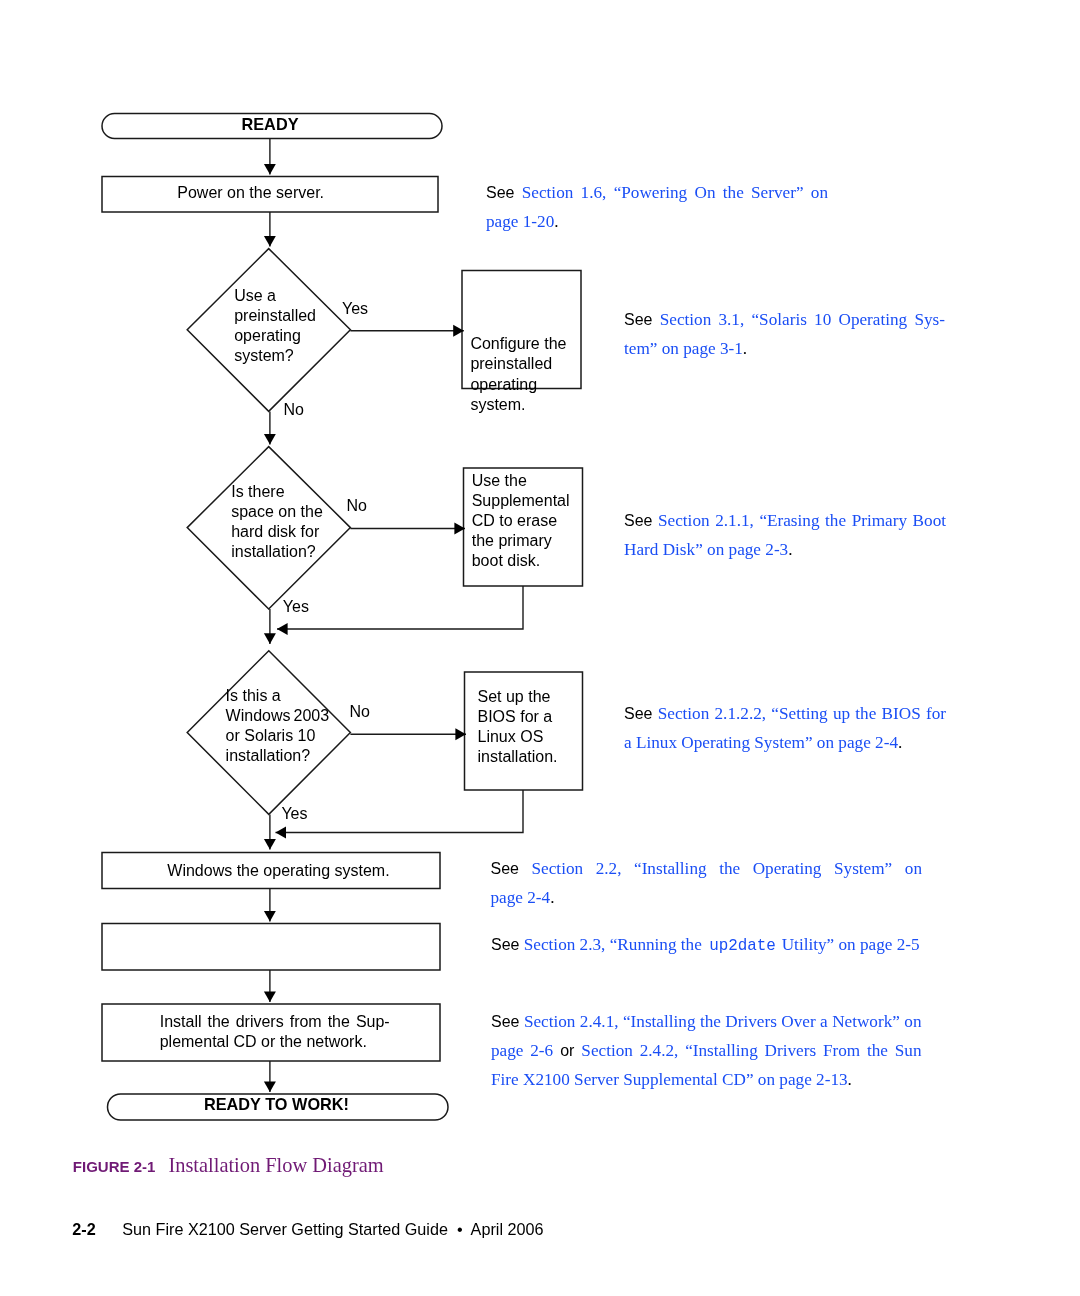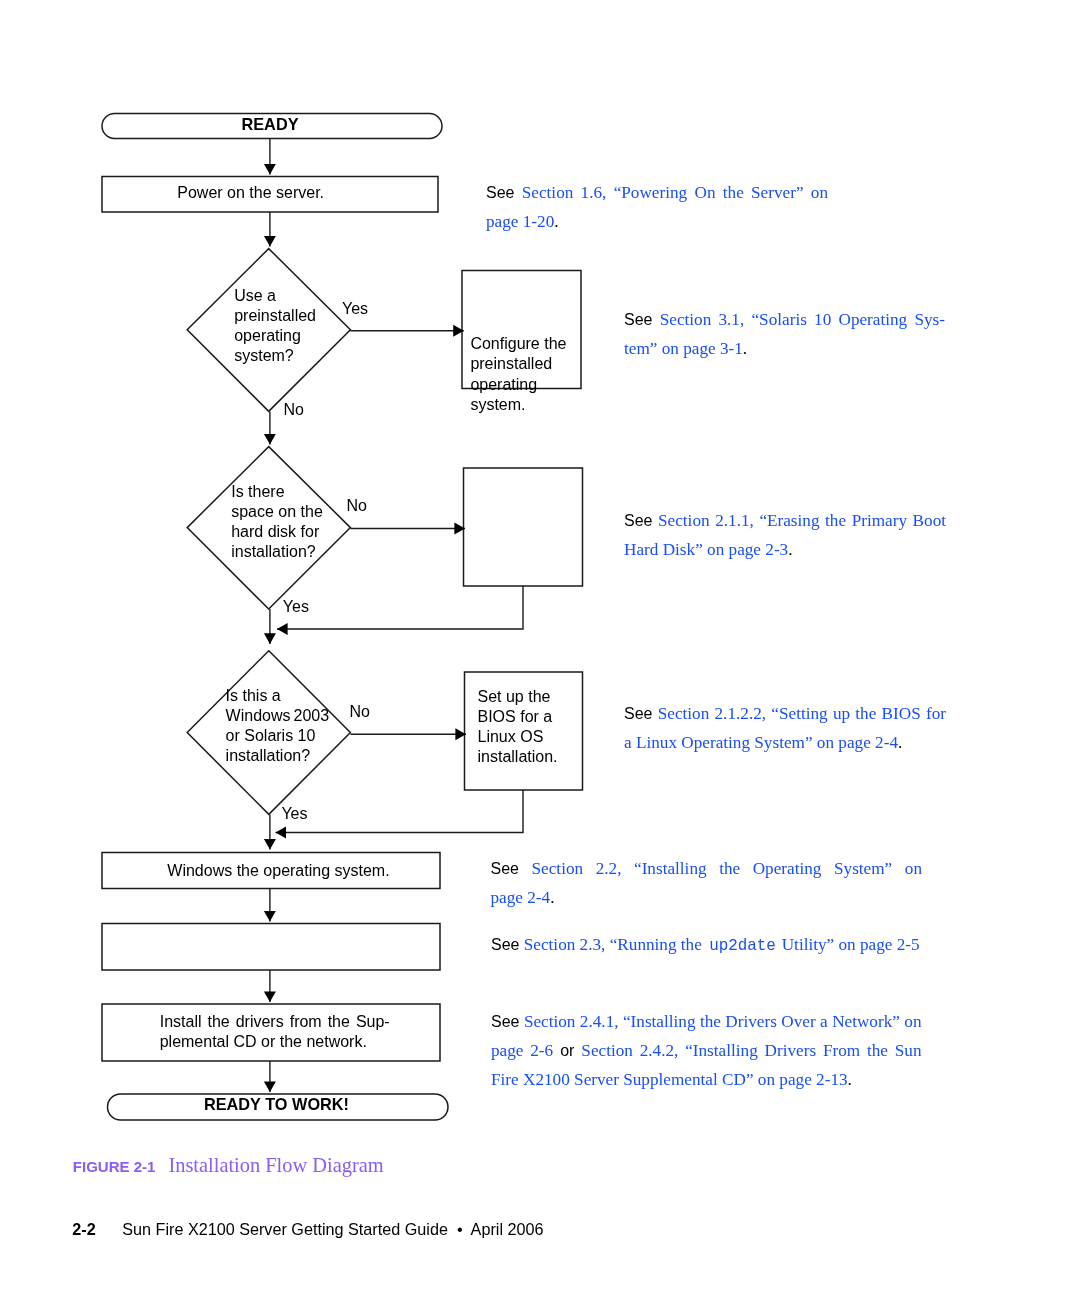--- a/index.html
+++ b/index.html
@@ -25,21 +25,21 @@
     font-size:17.2px; line-height:29px; color:#1a4ef5;
   }
   .seeblock .see, .seeblock .see2 {
     font-family:"Liberation Sans", sans-serif; color:#000; font-size:16px;
   }
   .seeblock .dot { color:#000; }
   .seeblock .mono2 { font-family:"Liberation Mono", monospace; font-size:15.9px; margin:0 1.5px 0 3px; }
   .just { text-align:justify; text-align-last:left; }
   .just2 { text-align:justify; text-align-last:left; white-space:normal; }
   .nowrapseg { white-space:nowrap; }
-  .caption { position:absolute; font-family:"Liberation Serif", serif; font-size:20.4px; color:#8b5cf6; white-space:nowrap; }
+  .caption { position:absolute; font-family:"Liberation Serif", serif; font-size:20.4px; color:#701a75; white-space:nowrap; }
   .caption .lbl { font-family:"Liberation Sans", sans-serif; font-weight:bold; font-size:15px; }
   .footer { position:absolute; font-family:"Liberation Sans", sans-serif; font-size:16.2px; color:#000; white-space:nowrap; }
   .footer .pn { font-weight:bold;margin-top:12px; }
 </style>
 </head>
 <body>
 
 <div id="page">
   <svg class="diagram" viewBox="0 0 1080 1296" xmlns="http://www.w3.org/2000/svg">
     <defs>
@@ -95,20 +95,25 @@
 operating
 system?</div>
   <div class="nodetext" style="left:470.4px;top:286.4px;width:115px;margin-top:48px;">Configure the
 preinstalled
 operating
 system.</div>
   <div class="nodetext" style="left:231.2px;top:481.8px;width:150px;">Is there
 space on the
 hard disk for
 installation?</div>
+  <div class="nodetext" style="left:471.7px;top:470.7px;width:115px;">Use the
+Supplemental
+CD to erase
+the primary
+boot disk.</div>
   <div class="nodetext nw" style="left:225.6px;top:686px;width:160px;">
     <div>Is this a</div>
     <div><span>Windows</span><span style="display:inline-block;width:3px"></span><span>2003</span></div>
     <div>or Solaris 10</div>
     <div>installation?</div>
   </div>
   <div class="nodetext" style="left:477.5px;top:686.8px;width:115px;">Set up the
 BIOS for a
 Linux OS
 installation.</div>

